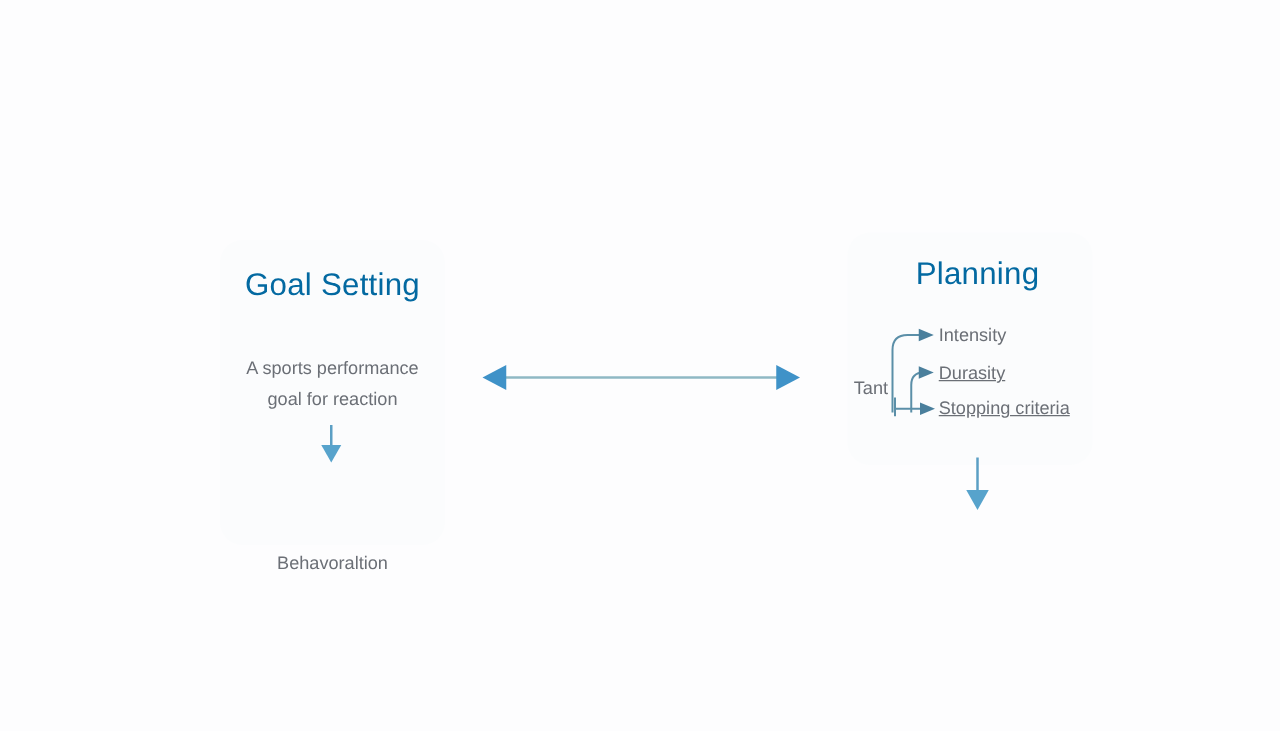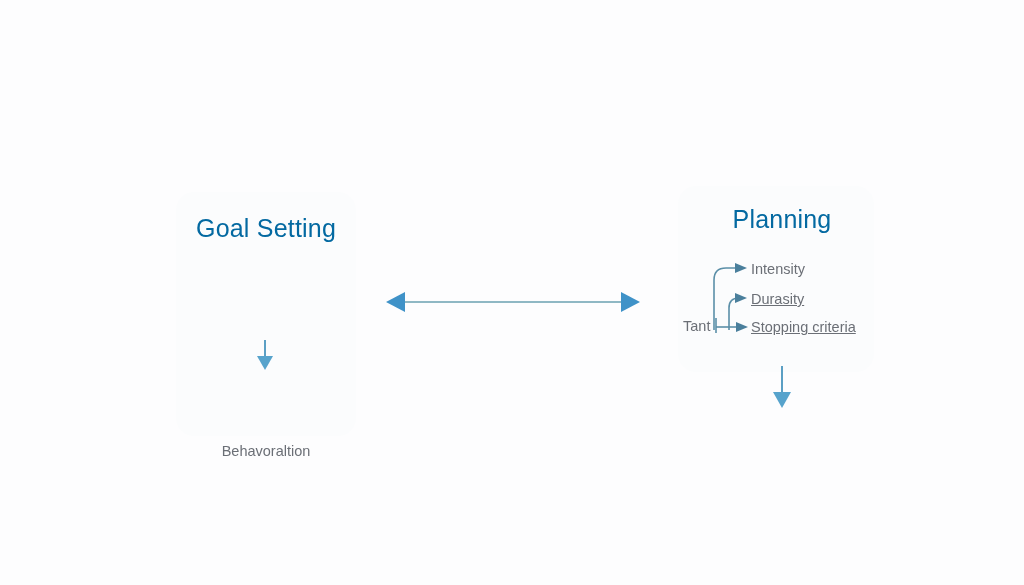--- a/index.html
+++ b/index.html
@@ -67,21 +67,21 @@
   #cluster-goal-desc    { left: 156px; top: 283px; width: 220px; }
   #cluster-goal-outcome { left: 166px; top: 391px; width: 200px; margin-top: 48px; }
 
   
   #cluster-planning-heading { left: 692px; top: 205px; width: 180px; }
 
   
   #branch-root {
     position: absolute;
     left: 683px;
-    top: 318px;
+    top: 303px;
     font-size: 14.5px;
     color: #6b6f76;
     white-space: nowrap;
   }
   .branch-item {
     position: absolute;
     left: 751px;
     font-size: 14.5px;
     color: #6b6f76;
     white-space: nowrap;
@@ -128,20 +128,24 @@
 
     <g>
       <line x1="716" y1="318" x2="716" y2="333" stroke="#5b8fa8" stroke-width="1.6"></line>
       <line x1="716" y1="327" x2="738" y2="327" stroke="#5b8fa8" stroke-width="1.6"></line>
       <polygon points="748,327 736,322 736,332" fill="#4a7f9c"></polygon>
     </g>
   </svg>
 
   <div class="cluster heading" id="cluster-goal-heading">Goal Setting</div>
 
+  <div class="cluster body-text" id="cluster-goal-desc">
+    <div>A sports performance</div>
+    <div>goal for reaction</div>
+  </div>
 
   <div class="cluster body-text" id="cluster-goal-outcome">Behavoraltion</div>
 
   <div class="cluster heading" id="cluster-planning-heading">Planning</div>
 
   <div id="branch-root">Tant</div>
 
   <div class="branch-item" id="branch-item-0">Intensity</div>
 
   <div class="branch-item" id="branch-item-1">Durasity</div>

